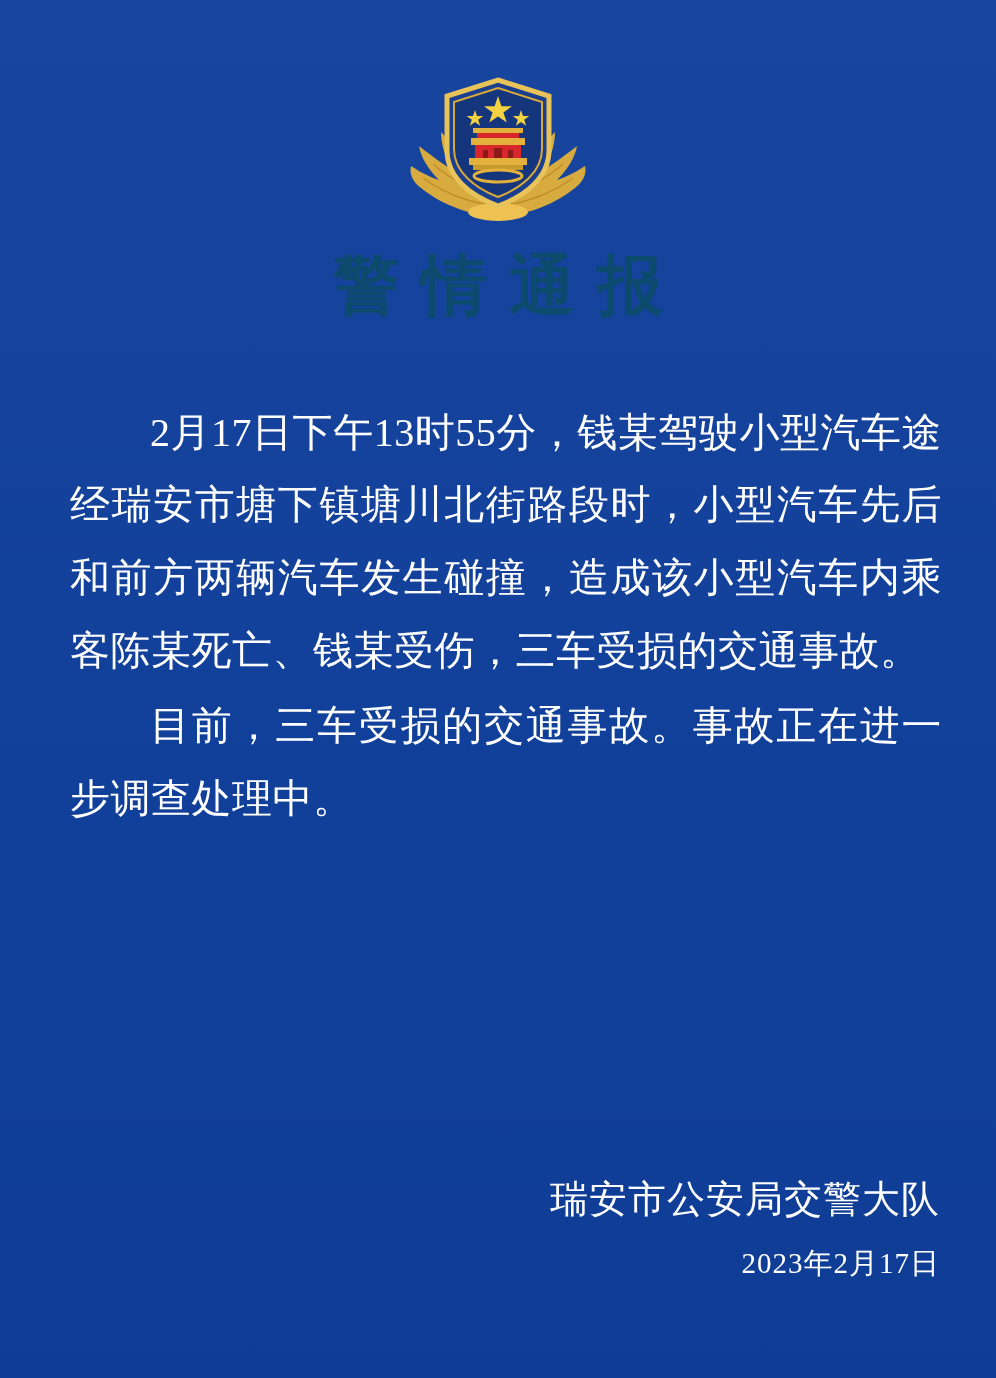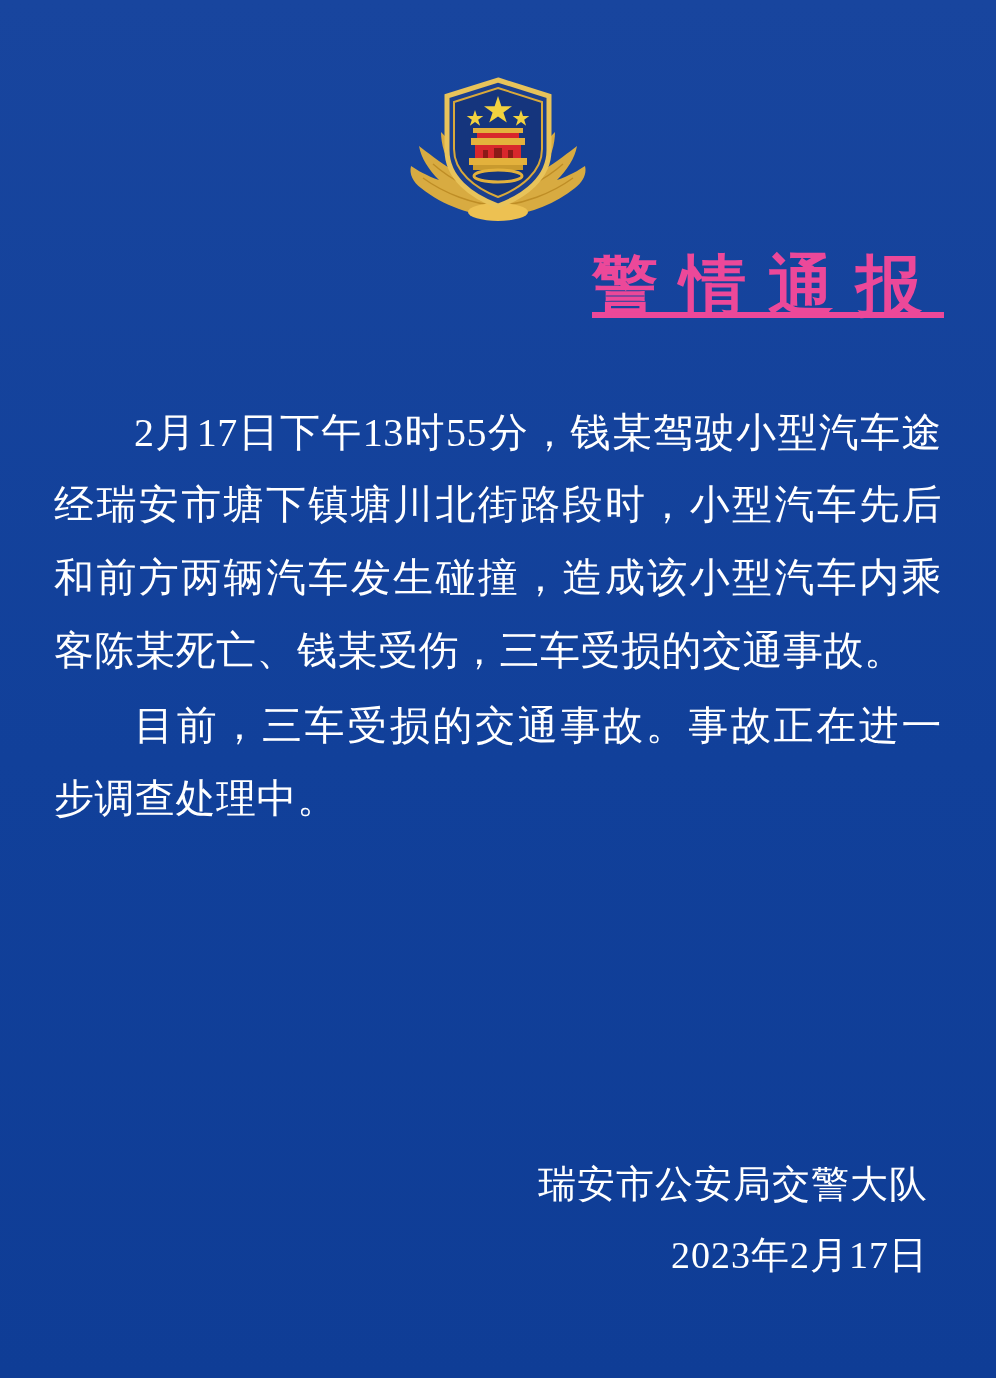--- a/index.html
+++ b/index.html
@@ -36,61 +36,60 @@
   }
   .emblem {
     width: 190px;
     height: 170px;
     position: relative;
   }
 
   
   .title {
     margin-top: 60px;
-    text-align: right;
+    text-align: center;
     font-size: 66px;
     font-weight: bold;
     letter-spacing: 22px;
     text-indent: 22px;
     line-height: 1.1;
     font-family: "Liberation Serif", "DejaVu Serif", serif;
-    color: #ec4899;
-    text-decoration: underline;
+    color: #0c4a6e;
   }
 
   
   .body-text {
     margin-top: 74px;
     padding: 0 2px;
   }
   .para {
     font-size: 40px;
     line-height: 1.82;
     text-align: justify;
     text-justify: inter-ideograph;
     text-indent: 2em;
-    margin: 0 0 2px 0;
+    margin: 0 0 2px 16px;
     letter-spacing: 0.5px;
     color: #ffffff;
   }
 
   
   .signature {
     position: absolute;
-    right: 68px;
+    right: 56px;
     bottom: 92px;
     text-align: right;
   }
   .sig-org {
     font-size: 38px;
     line-height: 1.6;
     letter-spacing: 1px;
   }
   .sig-date {
-    font-size: 38px;
+    font-size: 29px;
     line-height: 1.6;
     margin-top: 10px;
     letter-spacing: 1px;
   }
 </style>
 </head>
 <body>
 
 <div class="page">
 

